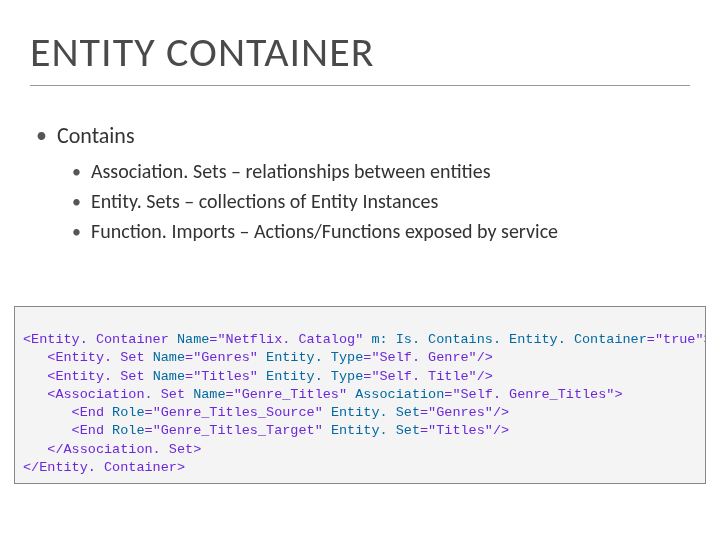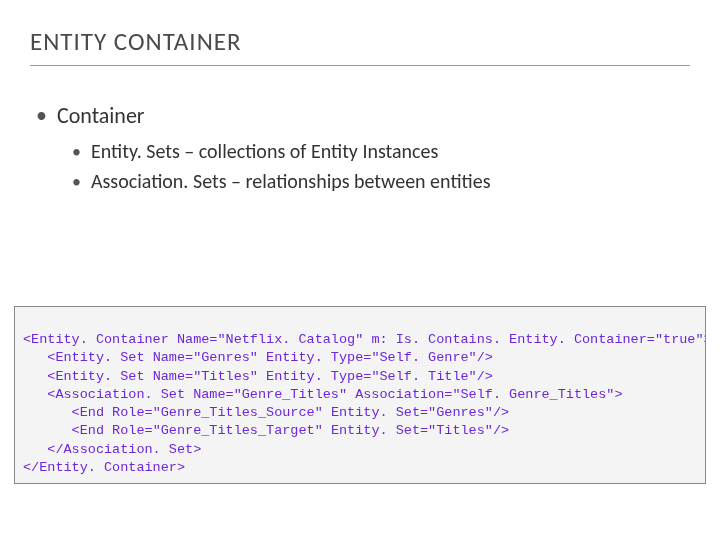--- a/index.html
+++ b/index.html
@@ -1,45 +1,48 @@
 <!DOCTYPE html>
 <html><head>
 <meta charset="utf-8">
 <style>
   * { margin: 0; padding: 0; box-sizing: border-box; }
   html, body { width: 720px; height: 540px; background: #fff; font-family: "Calibri", "Segoe UI", Arial, sans-serif; color: #333; }
   .slide { width: 720px; height: 540px; padding: 20px 30px; position: relative; }
-  .title { font-size: 25px; font-weight: 400; color: #4a4a4a; letter-spacing: 1px; padding: 6px 0 8px 0; border-bottom: 1px solid #999; margin-bottom: 36px; }
+  .title { font-size: 42px; font-weight: 400; color: #4a4a4a; letter-spacing: 1px; padding: 6px 0 8px 0; border-bottom: 1px solid #999; margin-bottom: 36px; }
   .bullets { padding-left: 6px; }
   .lvl1 { font-size: 22px; color: #333; margin-bottom: 10px; display: flex; }
   .lvl1::before { content: "•"; color: #555; margin-right: 10px; }
   .sub { padding-left: 36px; }
   .lvl2 { font-size: 20px; color: #333; margin-bottom: 4px; display: flex; }
   .lvl2::before { content: "•"; color: #555; margin-right: 10px; font-size: 18px; line-height: 26px; }
   .codebox { position: absolute; left: 14px; right: 14px; bottom: 56px; border: 1px solid #888; background: #f4f4f4; padding: 6px 8px; font-family: Consolas, "Courier New", monospace; font-size: 13.5px; line-height: 1.35; white-space: pre; overflow: hidden; }
   .t-blue   { color: #6d28d9; }
-  .t-red    { color: #6d28d9; }
+  .t-red    { color: #0369a1; }
 </style>
 </head>
 <body>
 
 <div class="slide">
 
   <div class="title">ENTITY CONTAINER</div>
 
   <div class="bullets">
     <div class="lvl1">
-      <span>Container</span>
+      <span>Contains</span>
     </div>
     <div class="sub">
+      <div class="lvl2">
+          <span>Association. Sets – relationships between entities</span>
+        </div>
       <div class="lvl2">
           <span>Entity. Sets – collections of Entity Instances</span>
         </div>
       <div class="lvl2">
-          <span>Association. Sets – relationships between entities</span>
+          <span>Function. Imports – Actions/Functions exposed by service</span>
         </div>
     </div>
   </div>
 
   <div class="codebox">
 <span class="t-blue">&lt;Entity. Container</span><span class="t-red"> Name</span><span class="t-blue">="Netflix. Catalog" </span><span class="t-red">m: Is. Contains. Entity. Container</span><span class="t-blue">="true"&gt;</span>
 <span class="t-blue">   &lt;Entity. Set</span><span class="t-red"> Name</span><span class="t-blue">="Genres" </span><span class="t-red">Entity. Type</span><span class="t-blue">="Self. Genre"/&gt;</span>
 <span class="t-blue">   &lt;Entity. Set</span><span class="t-red"> Name</span><span class="t-blue">="Titles" </span><span class="t-red">Entity. Type</span><span class="t-blue">="Self. Title"/&gt;</span>
 <span class="t-blue">   &lt;Association. Set</span><span class="t-red"> Name</span><span class="t-blue">="Genre_Titles" </span><span class="t-red">Association</span><span class="t-blue">="Self. Genre_Titles"&gt;</span>
 <span class="t-blue">      &lt;End</span><span class="t-red"> Role</span><span class="t-blue">="Genre_Titles_Source" </span><span class="t-red">Entity. Set</span><span class="t-blue">="Genres"/&gt;</span>

